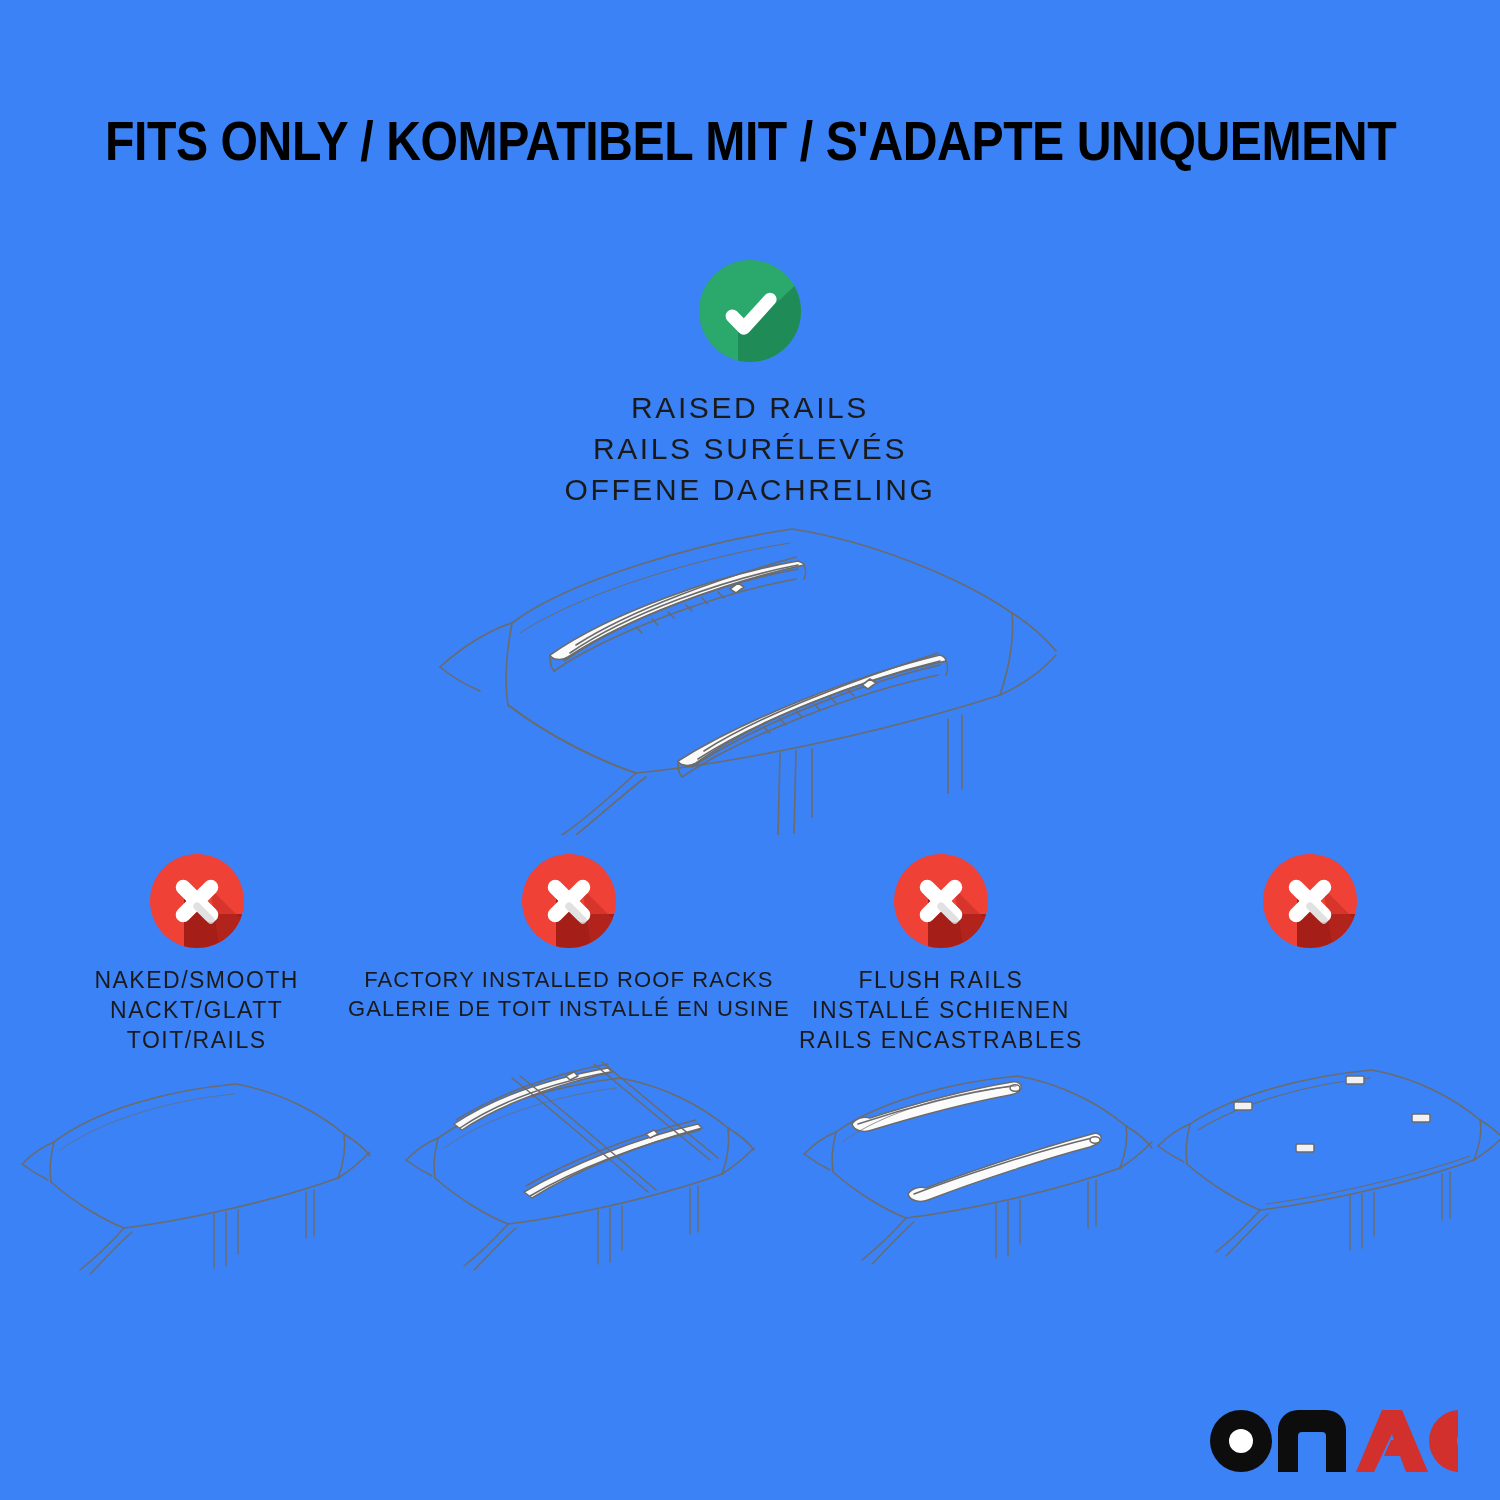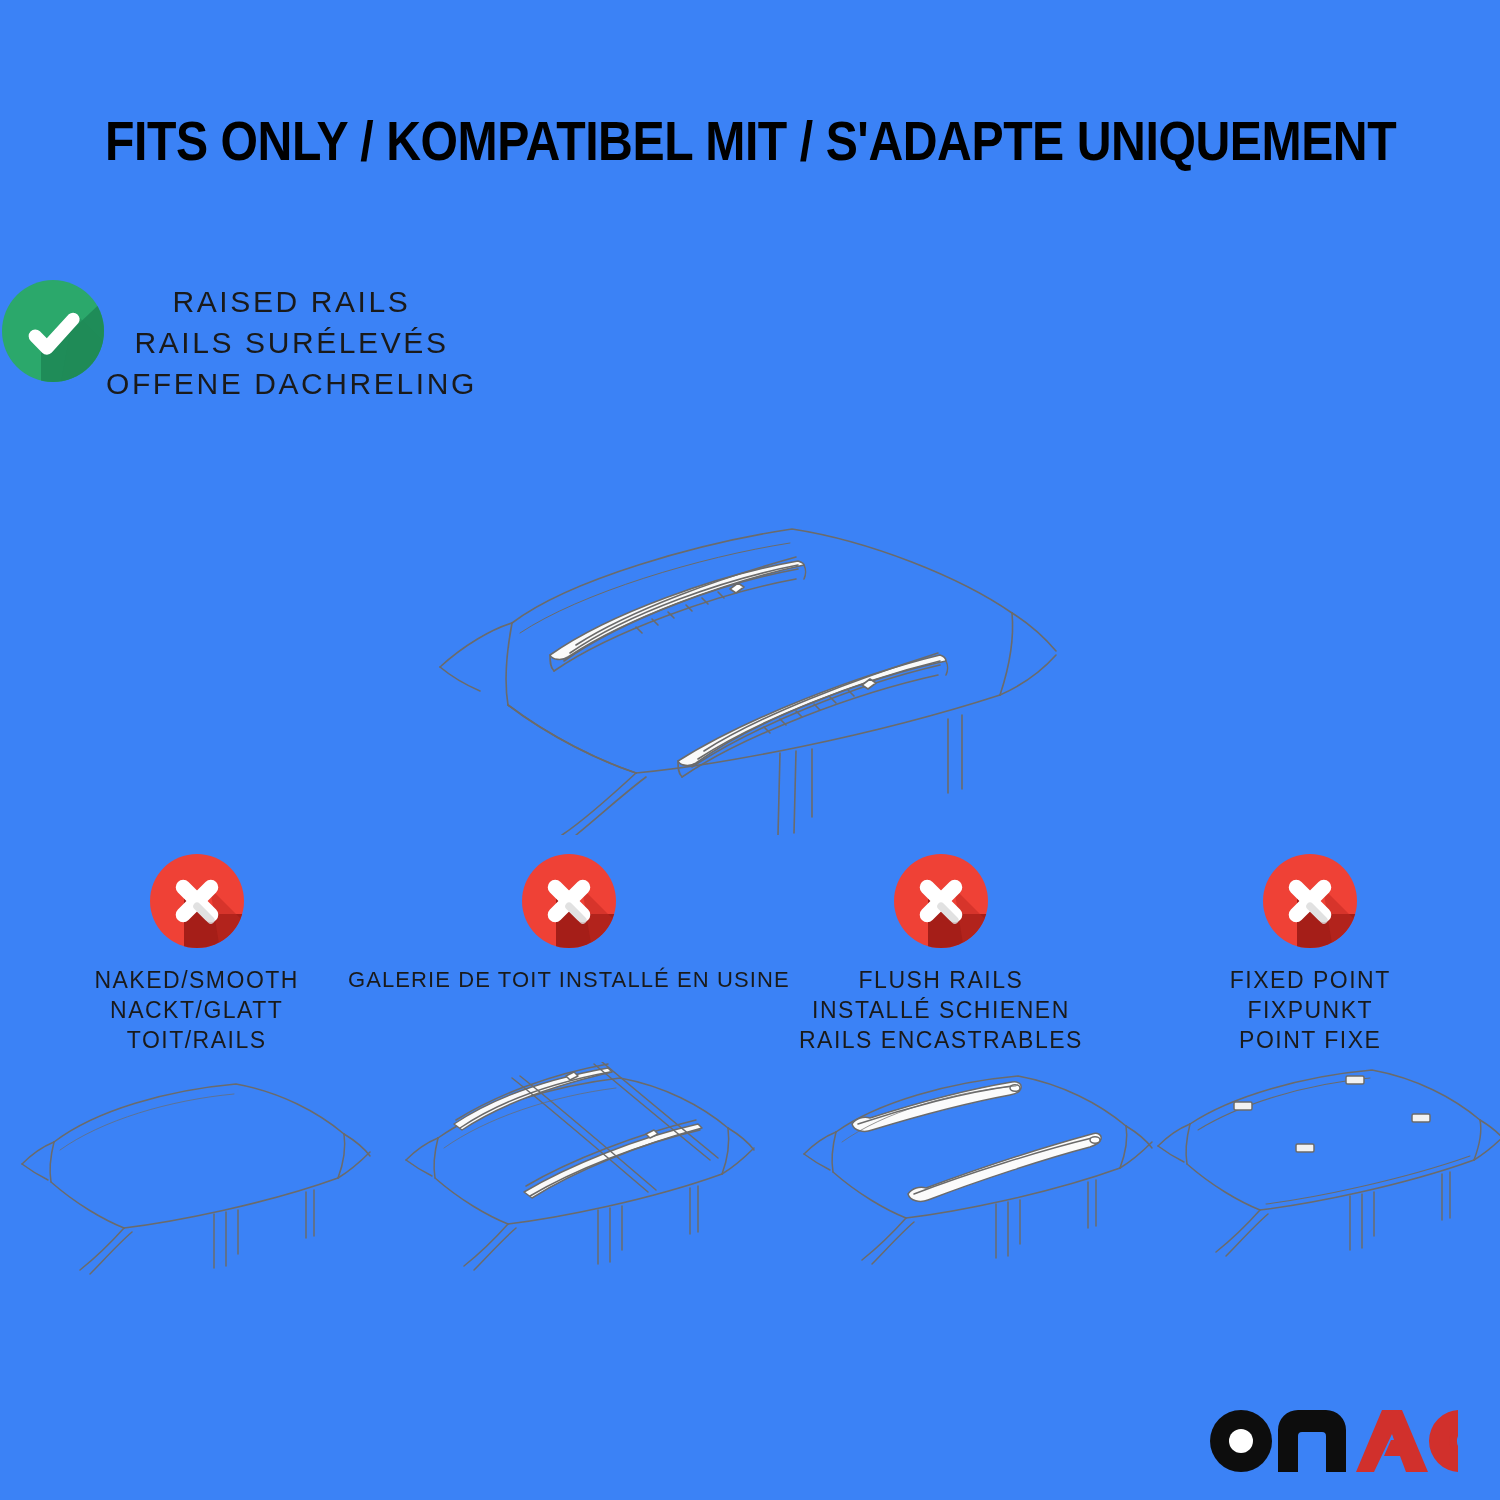--- a/index.html
+++ b/index.html
@@ -23,21 +23,21 @@
     letter-spacing:-0.5px;
     color:#000000;
     transform:scaleX(0.86);
     white-space:nowrap;
   }
 
   
   .top-block{
     position:absolute;
     left:0;right:0;top:258px;
-    display:flex;flex-direction:row;align-items:center;
+    display:flex;flex-direction:column;align-items:center;justify-content:center;
   }
   .icon-wrap{position:relative;width:106px;height:106px;}
   .icon-wrap svg{display:block;width:106px;height:106px;}
 
   .top-labels{
     margin-top:24px;
     text-align:center;
     font-size:30px;
     font-weight:300;
     letter-spacing:2.6px;
@@ -243,20 +243,21 @@
             <path d="M62 36 L98 72 L98 98 L72 98 Z" fill="#C0281F" opacity="0.5"></path>
           </g>
           <g transform="rotate(45 49 49)">
             <rect x="41.5" y="22" width="15" height="54" rx="7.5" fill="#ffffff"></rect>
             <rect x="22" y="41.5" width="54" height="15" rx="7.5" fill="#ffffff"></rect>
             <rect x="49" y="49" width="27" height="7.5" rx="3.7" fill="#dcdcdc" opacity="0.85"></rect>
           </g>
         </svg>
       </div>
       <div class="col-labels">
+        <div>FACTORY INSTALLED ROOF RACKS</div>
         <div>GALERIE DE TOIT INSTALLÉ EN USINE</div>
       </div>
     </div>
 
     <div class="col col-2">
       <div class="x-wrap">
         <svg viewBox="0 0 98 98" xmlns="http://www.w3.org/2000/svg">
           <defs>
               <clipPath id="xc2">
                 <circle cx="49" cy="49" r="47"></circle>
@@ -293,25 +294,20 @@
           <g clip-path="url(#xc3)">
             <path d="M36 36 L62 62 L98 62 L98 98 L36 98 Z" fill="#9E1B16" opacity="0.92"></path>
             <path d="M62 36 L98 72 L98 98 L72 98 Z" fill="#C0281F" opacity="0.5"></path>
           </g>
           <g transform="rotate(45 49 49)">
             <rect x="41.5" y="22" width="15" height="54" rx="7.5" fill="#ffffff"></rect>
             <rect x="22" y="41.5" width="54" height="15" rx="7.5" fill="#ffffff"></rect>
             <rect x="49" y="49" width="27" height="7.5" rx="3.7" fill="#dcdcdc" opacity="0.85"></rect>
           </g>
         </svg>
-      </div>
-      <div class="col-labels">
-        <div>FIXED POINT</div>
-        <div>FIXPUNKT</div>
-        <div>POINT FIXE</div>
       </div>
     </div>
   </div>
 
   <div class="col-art art-0">
     <svg viewBox="0 0 380 230" xmlns="http://www.w3.org/2000/svg">
       <g fill="none" stroke="#6b6b6b" stroke-width="1.5" stroke-linecap="round" stroke-linejoin="round">
         <path d="M36 80 C78 48 150 28 218 22 C262 30 300 50 326 72"></path>
         <path d="M36 80 C32 96 31 108 33 120"></path>
         <path d="M33 120 C58 142 86 158 106 166"></path>

